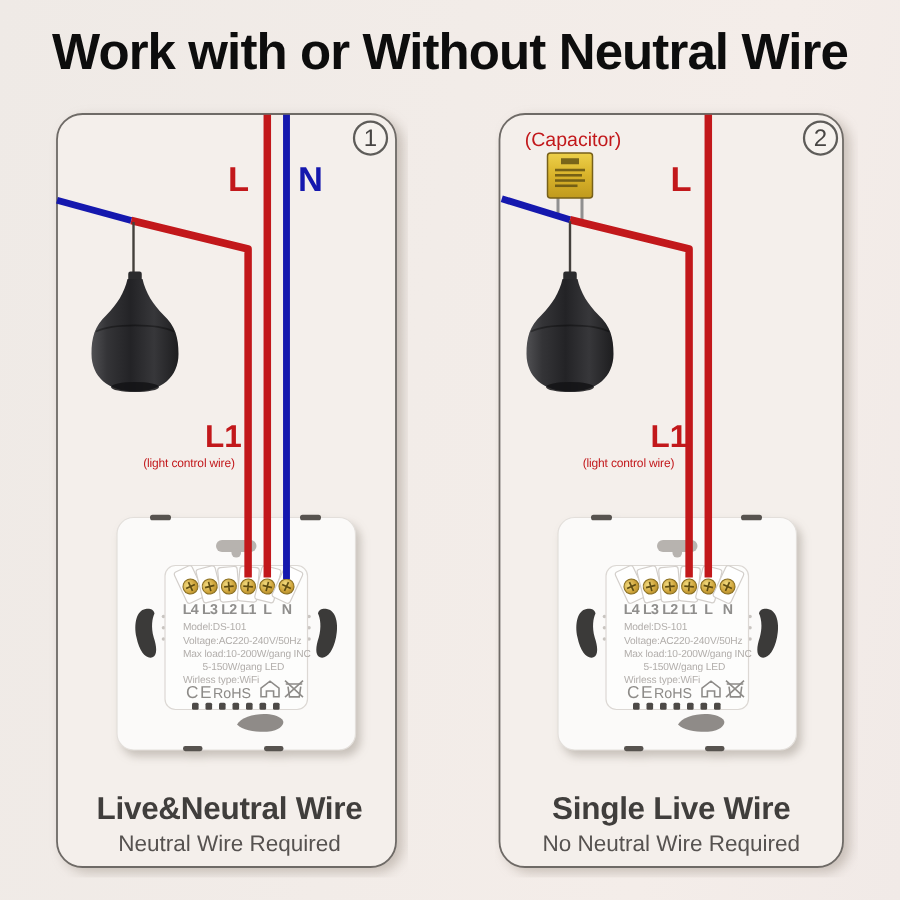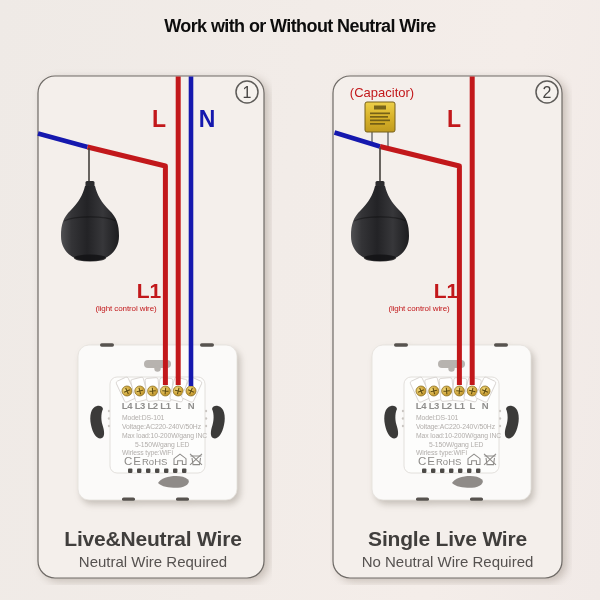--- a/index.html
+++ b/index.html
@@ -4,21 +4,21 @@
 <style>
   html,body{margin:0;padding:0}
   body{
     width:600px;height:600px;overflow:hidden;
     background:linear-gradient(100deg,#efeae6 0%,#f2ece8 45%,#f4ede9 75%,#f1eae7 100%);
     font-family:"Liberation Sans", sans-serif;
   }
   .stage{position:relative;width:600px;height:600px}
   .title{
     position:absolute;top:16px;left:0;width:100%;margin:0;
-    text-align:center;font-size:18px;font-weight:700;color:#0d0d0d;letter-spacing:-0.6px;
+    text-align:center;font-size:34px;font-weight:700;color:#0d0d0d;letter-spacing:-0.6px;
   }
   svg.panel{position:absolute;top:55px}
   #panelL{left:30px}
   #panelR{left:330px}
   svg text{font-family:"Liberation Sans", sans-serif}
 
   .panel-frame{fill:var(--panel,#f4efeb);stroke:#6e6a66;stroke-width:1.2;
     filter:drop-shadow(4px 3px 4px rgba(120,105,92,.35))}
 
   .wireL{stroke:var(--live,#c2181b);stroke-width:5;fill:none;stroke-linejoin:round}

